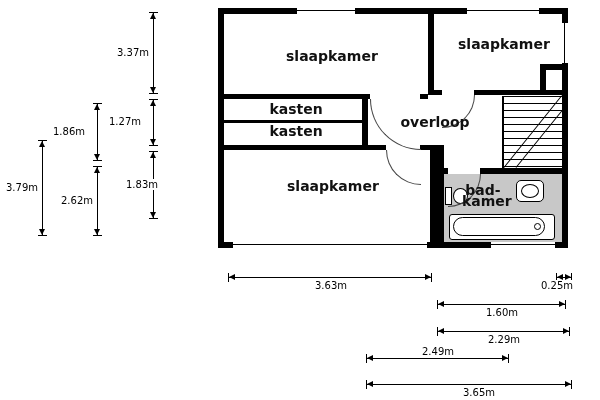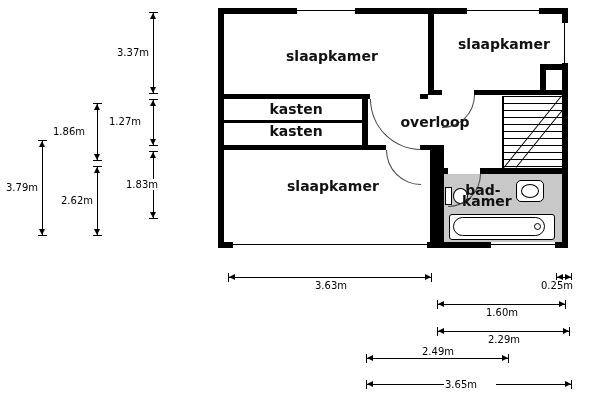--- a/index.html
+++ b/index.html
@@ -134,15 +134,15 @@
   <div class="dim-h" style="left:437px;top:300px;width:129px"></div>
   <div class="dim-h" style="left:437px;top:327px;width:133px"></div>
   <div class="dim-h" style="left:366px;top:354px;width:143px"></div>
   <div class="dim-h" style="left:366px;top:380px;width:206px"></div>
 
   <div class="dim-label" style="left:305px;top:280px;width:50px;text-align:center">3.63m</div>
   <div class="dim-label" style="left:528px;top:280px;width:44px;text-align:right">0.25m</div>
   <div class="dim-label" style="left:476px;top:307px;width:50px;text-align:center">1.60m</div>
   <div class="dim-label" style="left:478px;top:334px;width:50px;text-align:center">2.29m</div>
   <div class="dim-label" style="left:412px;top:346px;width:50px;text-align:center">2.49m</div>
-  <div class="dim-label" style="left:444px;top:379px;width:50px;text-align:left">3.65m</div>
+  <div class="dim-label" style="left:444px;top:387px;width:50px;text-align:right">3.65m</div>
 
 </div>
 
 </body></html>

